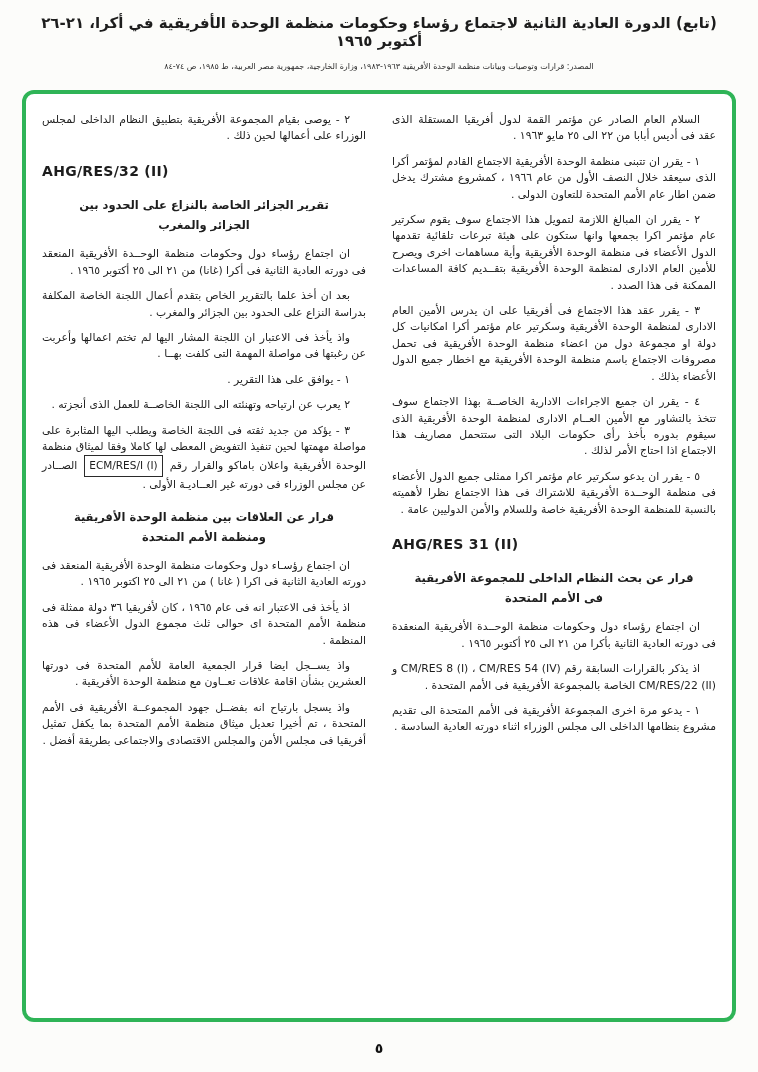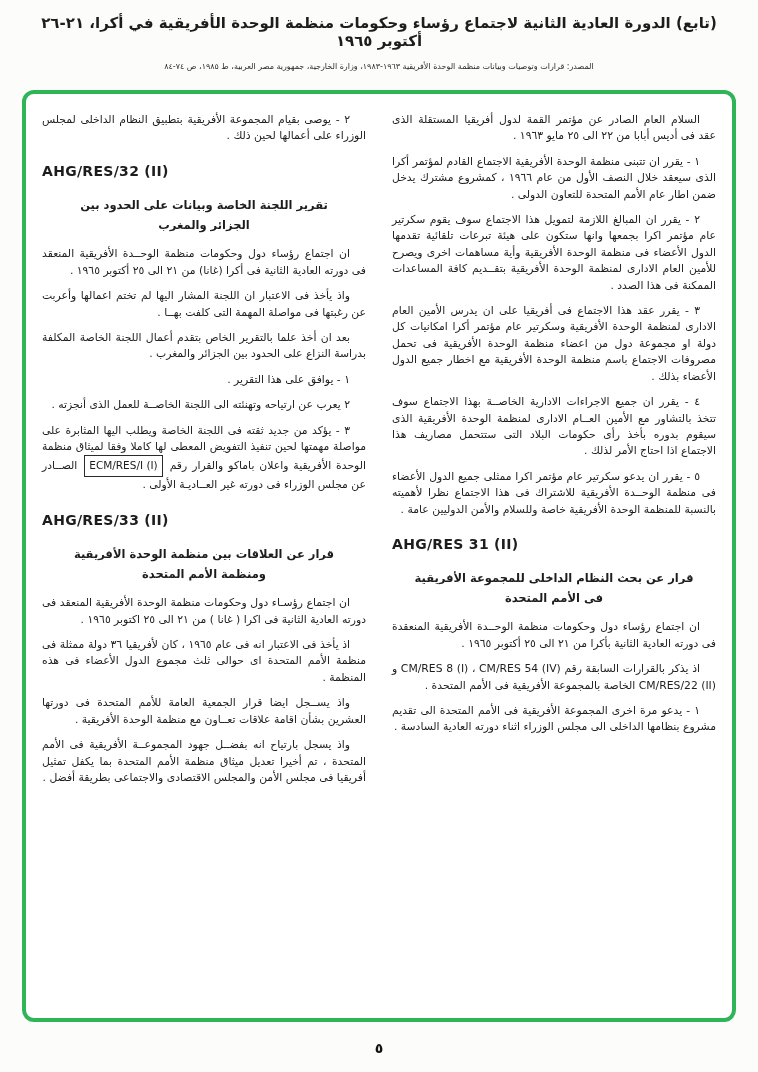--- a/index.html
+++ b/index.html
@@ -108,28 +108,27 @@
         <div class="block paragraph">٥ - يقرر ان يدعو سكرتير عام مؤتمر اكرا ممثلى جميع الدول الأعضاء فى منظمة الوحــدة الأفريقية للاشتراك فى هذا الاجتماع نظرا لأهميته بالنسبة للمنظمة الوحدة الأفريقية خاصة وللسلام والأمن الدوليين عامة .</div>
         <div class="block ref">AHG/RES 31 (II)</div>
         <div class="block heading">قرار عن بحث النظام الداخلى للمجموعة الأفريقية فى الأمم المتحدة</div>
         <div class="block paragraph">ان اجتماع رؤساء دول وحكومات منظمة الوحــدة الأفريقية المنعقدة فى دورته العادية الثانية بأكرا من ٢١ الى ٢٥ أكتوبر ١٩٦٥ .</div>
         <div class="block paragraph">اذ يذكر بالقرارات السابقة رقم CM/RES 8 (I) ، CM/RES 54 (IV) و CM/RES/22 (II) الخاصة بالمجموعة الأفريقية فى الأمم المتحدة .</div>
         <div class="block paragraph">١ - يدعو مرة اخرى المجموعة الأفريقية فى الأمم المتحدة الى تقديم مشروع بنظامها الداخلى الى مجلس الوزراء اثناء دورته العادية السادسة .</div>
       </div>
     <div class="col">
         <div class="block paragraph">٢ - يوصى بقيام المجموعة الأفريقية بتطبيق النظام الداخلى لمجلس الوزراء على أعمالها لحين ذلك .</div>
         <div class="block ref">AHG/RES/32 (II)</div>
-        <div class="block heading">تقرير اللجنة الخاصة وبيانات على الحدود بين الجزائر والمغرب</div>
+        <div class="block heading">تقرير الجزائر الخاصة بالنزاع على الحدود بين الجزائر والمغرب</div>
         <div class="block paragraph">ان اجتماع رؤساء دول وحكومات منظمة الوحــدة الأفريقية المنعقد فى دورته العادية الثانية فى أكرا (غانا) من ٢١ الى ٢٥ أكتوبر ١٩٦٥ .</div>
+        <div class="block paragraph">بعد ان أخذ علما بالتقرير الخاص بتقدم أعمال اللجنة الخاصة المكلفة بدراسة النزاع على الحدود بين الجزائر والمغرب .</div>
         <div class="block paragraph">واذ يأخذ فى الاعتبار ان اللجنة المشار اليها لم تختم اعمالها وأعربت عن رغبتها فى مواصلة المهمة التى كلفت بهــا .</div>
-        <div class="block paragraph">بعد ان أخذ علما بالتقرير الخاص بتقدم أعمال اللجنة الخاصة المكلفة بدراسة النزاع على الحدود بين الجزائر والمغرب .</div>
         <div class="block paragraph">١ - يوافق على هذا التقرير .</div>
         <div class="block paragraph">٢ يعرب عن ارتياحه وتهنئته الى اللجنة الخاصــة للعمل الذى أنجزته .</div>
         <div class="block paragraph">٣ - يؤكد من جديد ثقته فى اللجنة الخاصة ويطلب اليها المثابرة على مواصلة مهمتها لحين تنفيذ التفويض المعطى لها كاملا وفقا لميثاق منظمة الوحدة الأفريقية واعلان باماكو والقرار رقم <span class="boxed">ECM/RES/I (I)</span> الصــادر عن مجلس الوزراء فى دورته غير العــاديـة الأولى .</div>
-        <div class="block ref">AHG/RES/33 (II)</div>
         <div class="block heading">قرار عن العلاقات بين منظمة الوحدة الأفريقية ومنظمة الأمم المتحدة</div>
         <div class="block paragraph">ان اجتماع رؤسـاء دول وحكومات منظمة الوحدة الأفريقية المنعقد فى دورته العادية الثانية فى اكرا ( غانا ) من ٢١ الى ٢٥ اكتوبر ١٩٦٥ .</div>
         <div class="block paragraph">اذ يأخذ فى الاعتبار انه فى عام ١٩٦٥ ، كان لأفريقيا ٣٦ دولة ممثلة فى منظمة الأمم المتحدة اى حوالى ثلث مجموع الدول الأعضاء فى هذه المنظمة .</div>
         <div class="block paragraph">واذ يســجل ايضا قرار الجمعية العامة للأمم المتحدة فى دورتها العشرين بشأن اقامة علاقات تعــاون مع منظمة الوحدة الأفريقية .</div>
         <div class="block paragraph">واذ يسجل بارتياح انه بفضــل جهود المجموعــة الأفريقية فى الأمم المتحدة ، تم أخيرا تعديل ميثاق منظمة الأمم المتحدة بما يكفل تمثيل أفريقيا فى مجلس الأمن والمجلس الاقتصادى والاجتماعى بطريقة أفضل .</div>
       </div>
   </div>
 </div>
 
 <div class="page-number">٥</div>

